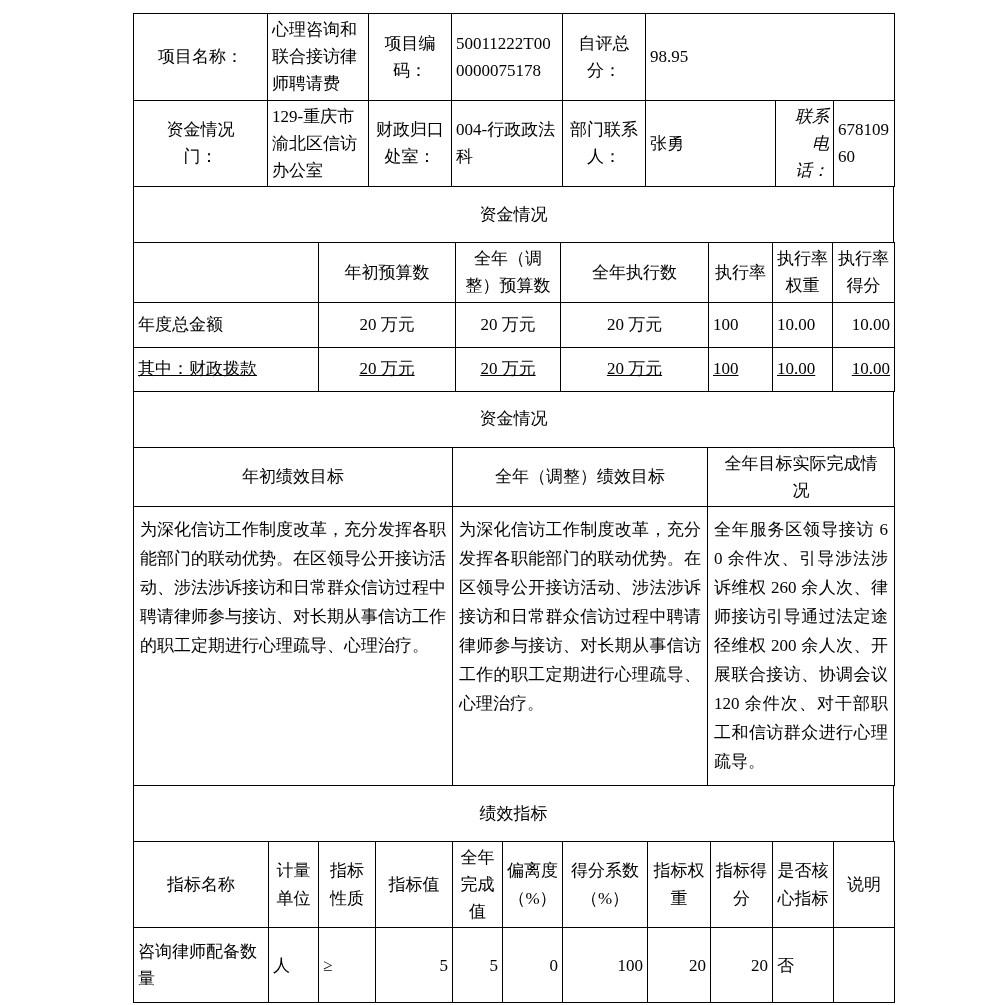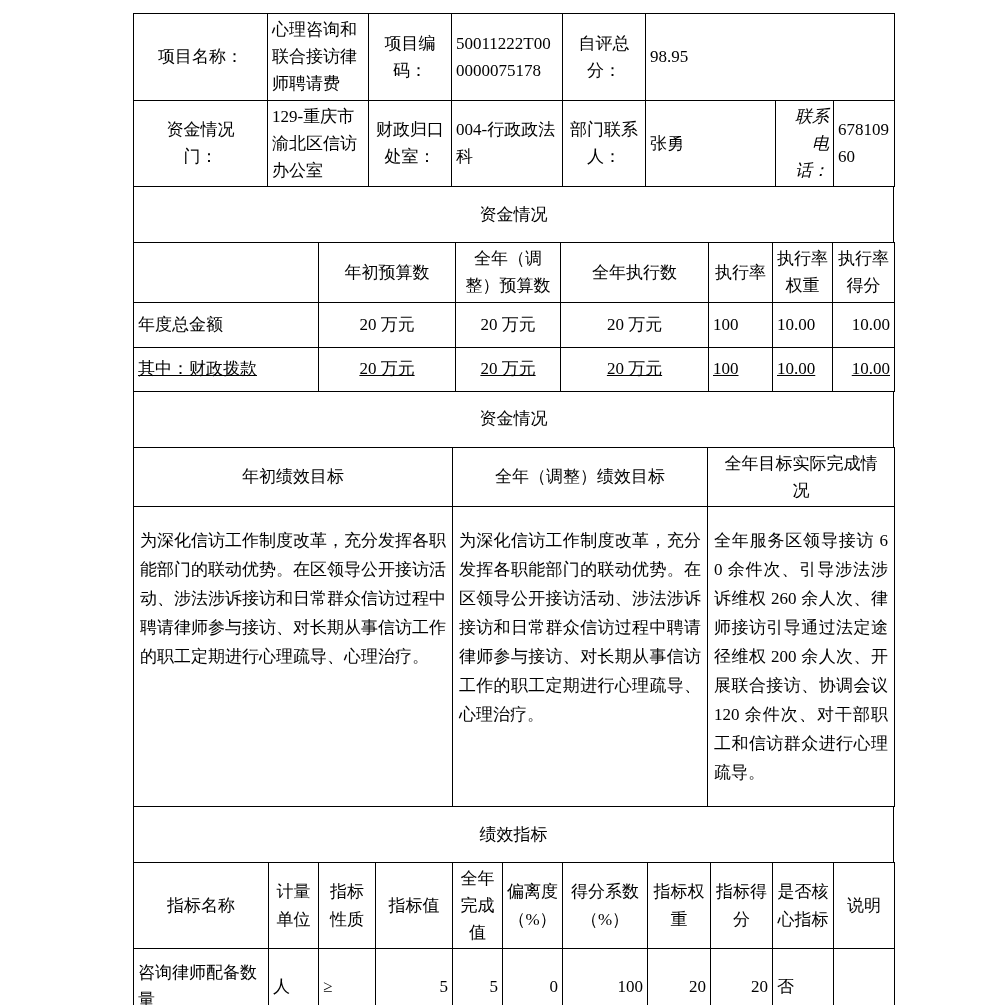--- a/index.html
+++ b/index.html
@@ -47,21 +47,21 @@
   
   .lbl   { text-align: center; }   
   .lbl-r { text-align: right; font-style: italic; }    
   .val   { text-align: left; }
   .ac    { text-align: center; }
   .ar    { text-align: right; }
   .txt   {                          
     text-align: justify;
     vertical-align: top;
     line-height: 29px;
-    padding: 19px 6px;
+    padding: 8px 6px;
   }
   .banner td { text-align: center; }
   
   .h85 { height: 85px; } .h84 { height: 84px; }
   .h56 { height: 56px; }
   .h54 { height: 54px; margin-top: 43px; } .h45 { height: 45px; }
   .h44 { height: 44px; text-decoration: underline; } .h279 { height: 279px; }
   .h73 { height: 73px; } .h75 { height: 75px; }
 </style>
 </head>

